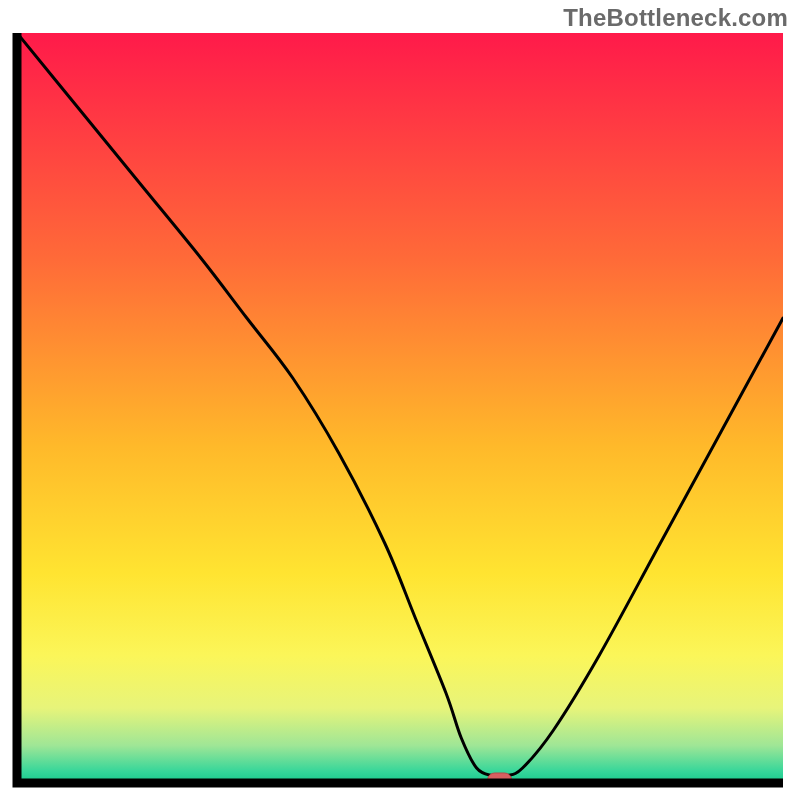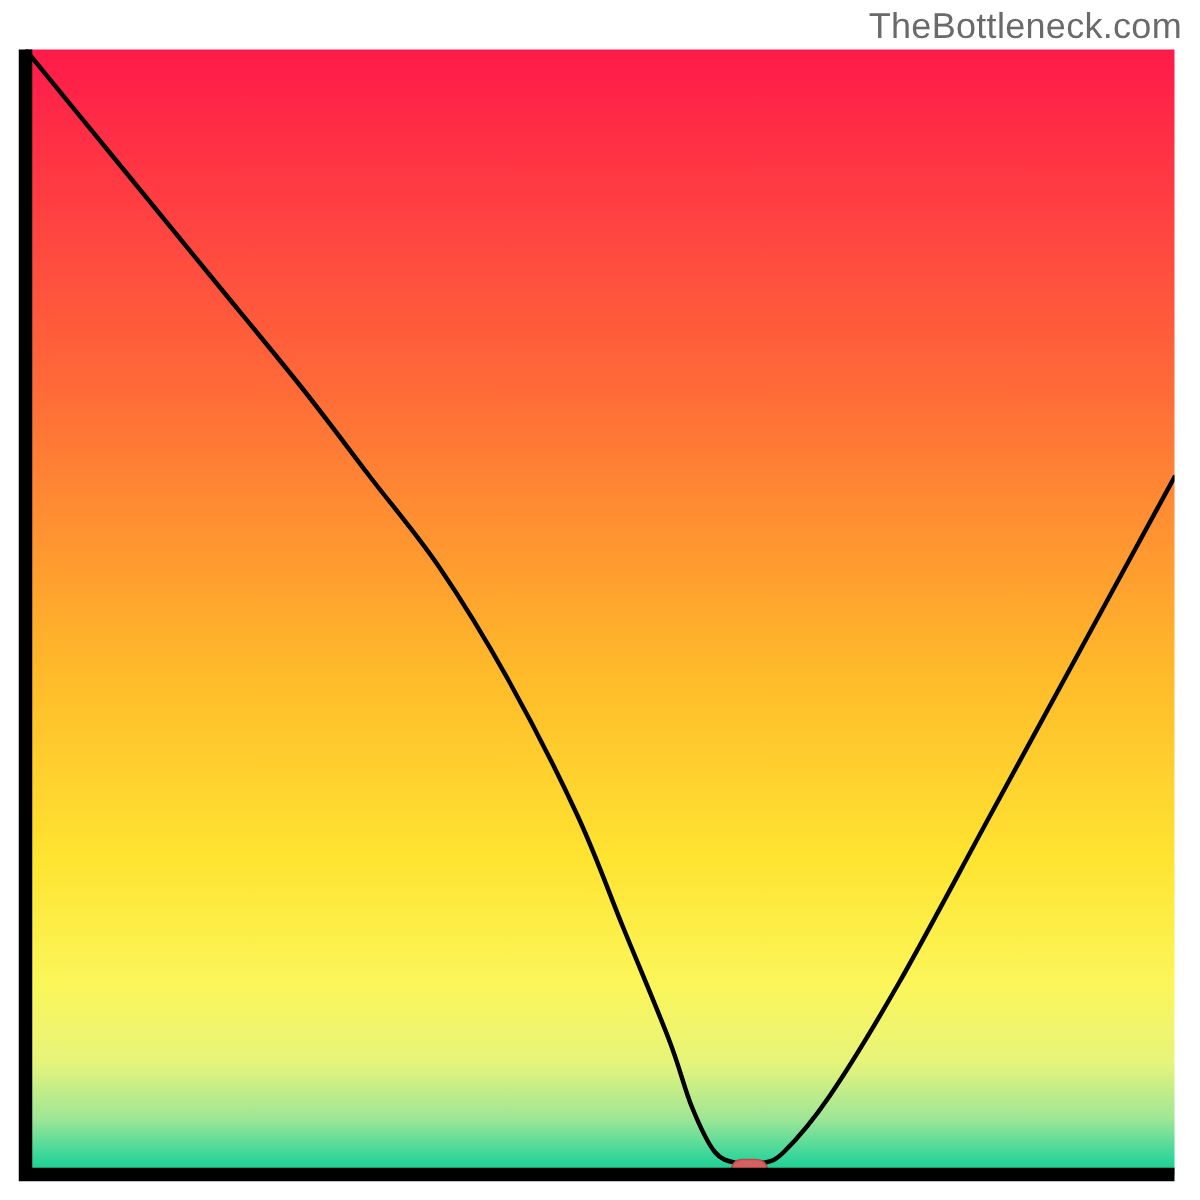--- a/index.html
+++ b/index.html
@@ -15,21 +15,21 @@
     position: relative;
     width: 800px;
     height: 800px;
   }
   .watermark {
     position: absolute;
     top: 4px;
     right: 12px;
     color: #6a6a6a;
     font-size: 24px;
-    font-weight: 400;
+    font-weight: 700;
     letter-spacing: 0.2px;
     z-index: 20;
   }
   .frame {
     position: absolute;
     left: 12px;
     top: 28px;
     width: 776px;
     height: 760px;
     box-sizing: border-box;

